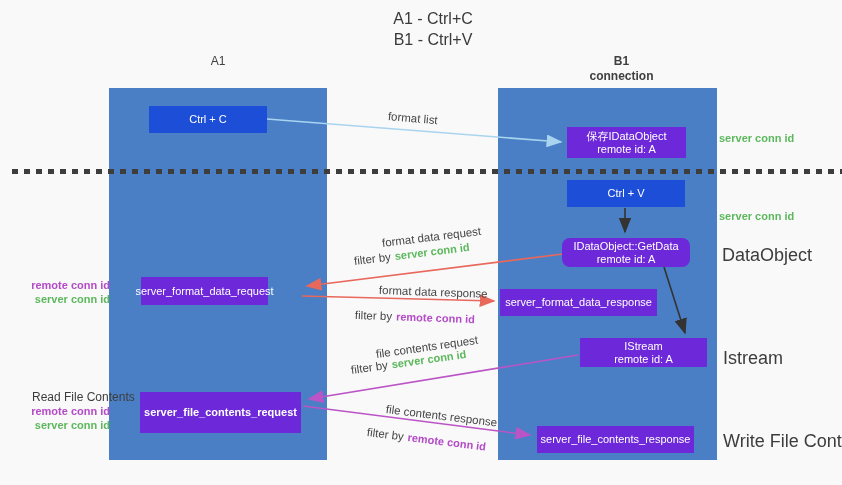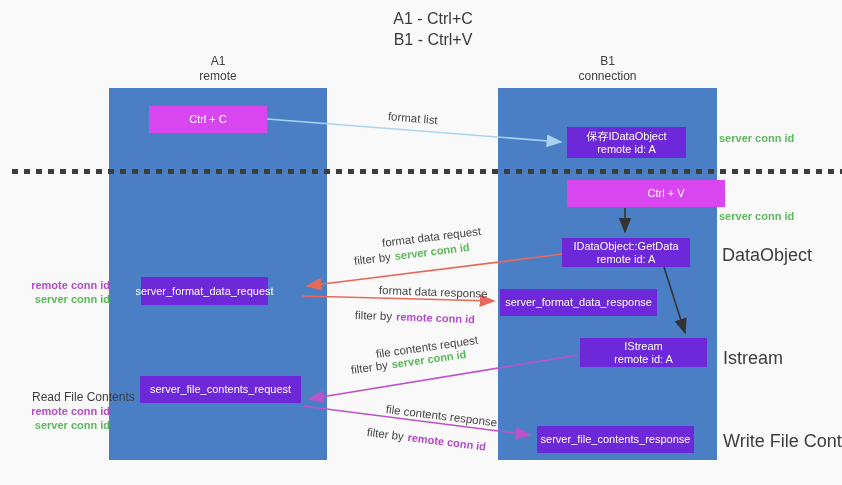--- a/index.html
+++ b/index.html
@@ -29,21 +29,21 @@
   .dotted-line{
     position:absolute;left:0;top:169px;width:842px;height:5px;
     background:repeating-linear-gradient(90deg,#3d3d3d 0 6px,transparent 6px 12px);
   }
   .node{
     position:absolute;display:flex;flex-direction:column;
     align-items:center;justify-content:center;
     color:#fff;font-size:11px;line-height:13px;text-align:center;
     white-space:nowrap;
   }
-  .node.green{background:#d946ef;}
+  .node.green{background:#1d4ed8;}
   .node.orange{background:#6d28d9;text-align:right;}
   .annot{position:absolute;font-size:18px;color:#3d3d3d;white-space:nowrap;}
   .conn-green{color:#5cb85c;font-weight:bold;font-size:11px;}
   .conn-purple{color:#b44bc8;font-weight:bold;font-size:11px;}
   .left-block{
     position:absolute;left:0;width:98px;text-align:right;
     font-size:11px;line-height:14px;font-weight:bold;white-space:nowrap;
   }
   .left-block .plain{font-weight:normal;font-size:12px;color:#3d3d3d;padding-left:20px;}
   .arrow-label{
@@ -58,23 +58,22 @@
 
 <div id="canvas">
 
   <div class="title">
     <div>A1 - Ctrl+C</div>
     <div>B1 - Ctrl+V</div>
   </div>
 
   <div class="col-header" style="left:97px;width:218px;">
     <div>A1</div>
-    <div>remote</div>
   </div>
-  <div class="col-header" style="left:486px;width:219px;">
+  <div class="col-header" style="left:500px;width:219px;font-weight:bold;">
     <div>B1</div>
     <div>connection</div>
   </div>
 
   <div class="lifeline" style="left:97px;width:218px;"></div>
   <div class="lifeline" style="left:486px;width:219px;"></div>
 
   <div class="dotted-line"></div>
 
   <svg class="overlay" width="842" height="485" viewBox="0 0 842 485">
@@ -103,43 +102,43 @@
 
   <div class="node green" style="left:137px;top:106px;width:118px;height:27px;">
     <span>Ctrl + C</span>
   </div>
 
   <div class="node orange" style="left:555px;top:127px;width:119px;height:31px;">
     <span>保存IDataObject</span>
     <span>remote id: A</span>
   </div>
 
-  <div class="node green" style="left:555px;top:180px;width:118px;height:27px;padding-left:40px;">
+  <div class="node green" style="left:555px;top:180px;width:118px;height:27px;">
     <span>Ctrl + V</span>
   </div>
 
-  <div class="node orange" style="left:550px;top:238px;width:128px;height:29px;">
+  <div class="node orange" style="left:550px;top:238px;width:128px;height:29px;border-radius:8px;">
     <span>IDataObject::GetData</span>
     <span>remote id: A</span>
   </div>
 
   <div class="node orange" style="left:129px;top:277px;width:127px;height:28px;">
     <span>server_format_data_request</span>
   </div>
 
   <div class="node orange" style="left:488px;top:289px;width:157px;height:27px;">
     <span>server_format_data_response</span>
   </div>
 
   <div class="node orange" style="left:568px;top:338px;width:127px;height:29px;">
     <span>IStream</span>
     <span>remote id: A</span>
   </div>
 
-  <div class="node orange" style="left:128px;top:376px;width:161px;height:27px;">
+  <div class="node orange" style="left:128px;top:392px;width:161px;height:41px;font-weight:bold;">
     <span>server_file_contents_request</span>
   </div>
 
   <div class="node orange" style="left:525px;top:426px;width:157px;height:27px;">
     <span>server_file_contents_response</span>
   </div>
 
   <div class="annot conn-green" style="left:707px;top:132px;">server conn id</div>
   <div class="annot conn-green" style="left:707px;top:210px;">server conn id</div>
   <div class="annot" style="left:710px;top:245px;">DataObject</div>

